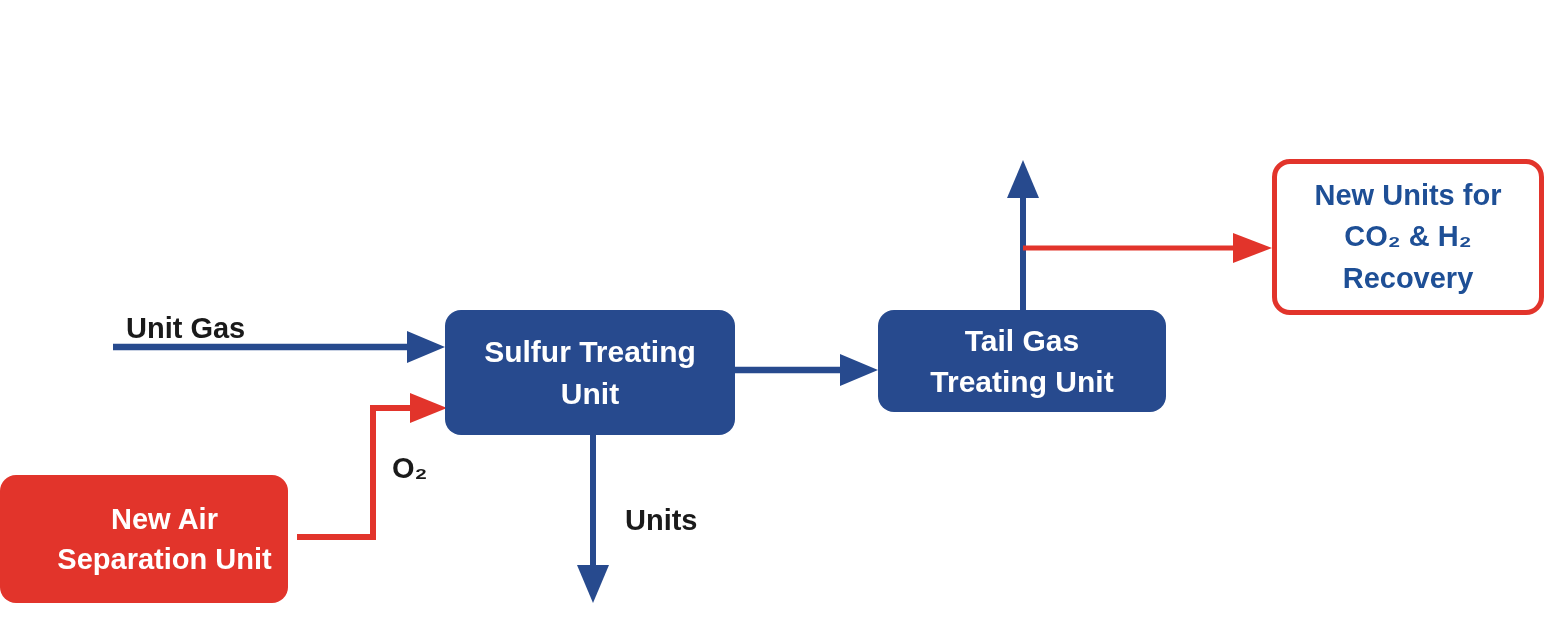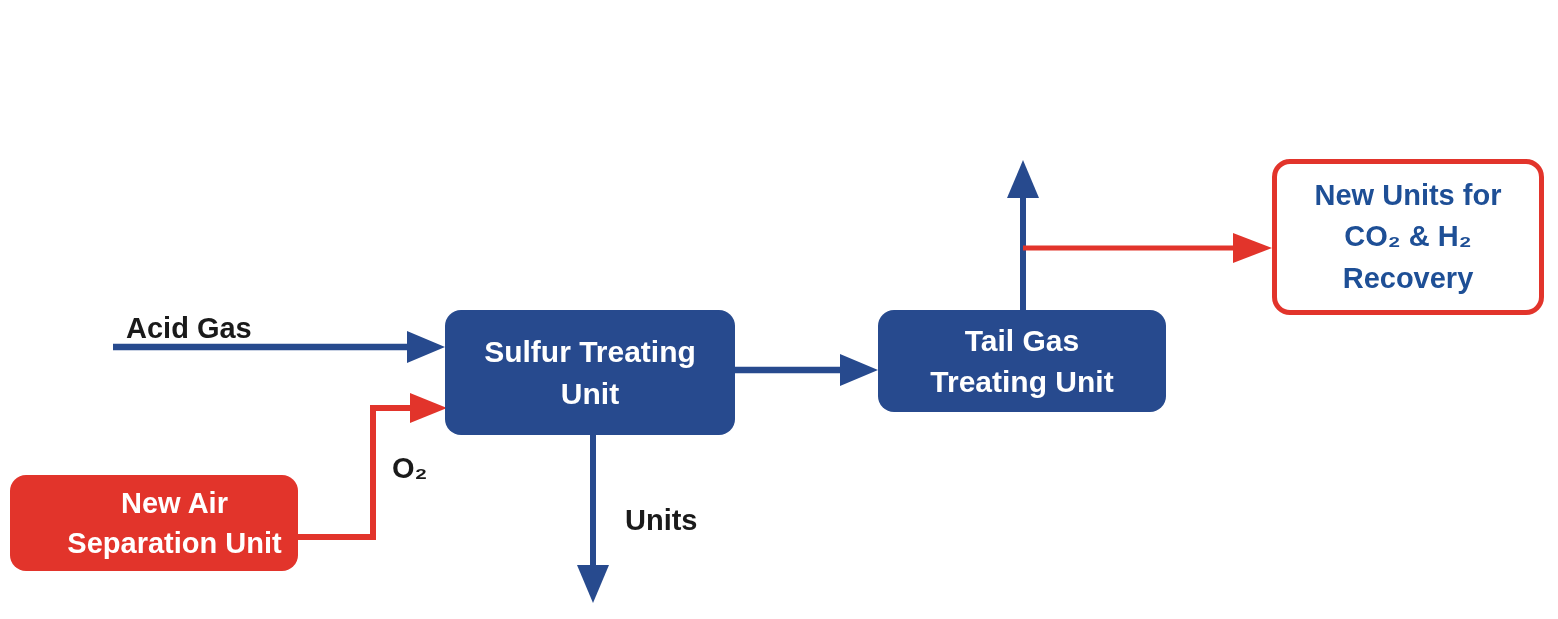--- a/index.html
+++ b/index.html
@@ -46,21 +46,21 @@
     position:absolute;
     font-weight:700;
     font-size:29px;
     color:var(--label-black);
     white-space:nowrap;
   }
   #node-incinerator{left:878px;top:28px;width:288px;height:129px;}
   #node-new-units{left:1272px;top:159px;width:272px;height:156px;font-size:29px;line-height:1.42;}
   #node-sru{left:445px;top:310px;width:290px;height:125px;}
   #node-tail-gas{left:878px;top:310px;width:288px;height:102px;}
-  #node-asu{left:10px;top:475px;width:288px;height:96px;font-size:29px;padding-left:41px;}
+  #node-asu{left:0;top:475px;width:288px;height:128px;font-size:29px;padding-left:41px;}
   #label-acid-gas{left:126px;top:312px;}
   #label-acid-gas-components{left:118px;top:358px;font-size:31px;}
   #label-oxygen{left:392px;top:452px;}
   #label-sulfur{left:625px;top:504px;}
 </style>
 </head>
 <body>
 
 <div class="canvas">
 
@@ -104,20 +104,20 @@
 
   <div class="node node-blue" id="node-sru">Sulfur Treating
 Unit</div>
 
   <div class="node node-blue" id="node-tail-gas">Tail Gas
 Treating Unit</div>
 
   <div class="node node-red" id="node-asu">New Air
 Separation Unit</div>
 
-  <div class="stream-label" id="label-acid-gas">Acid Gas</div>
+  <div class="stream-label" id="label-acid-gas">Unit Gas</div>
 
 
   <div class="stream-label" id="label-oxygen">O₂</div>
 
   <div class="stream-label" id="label-sulfur">Units</div>
 
 </div>
 
 </body></html>

